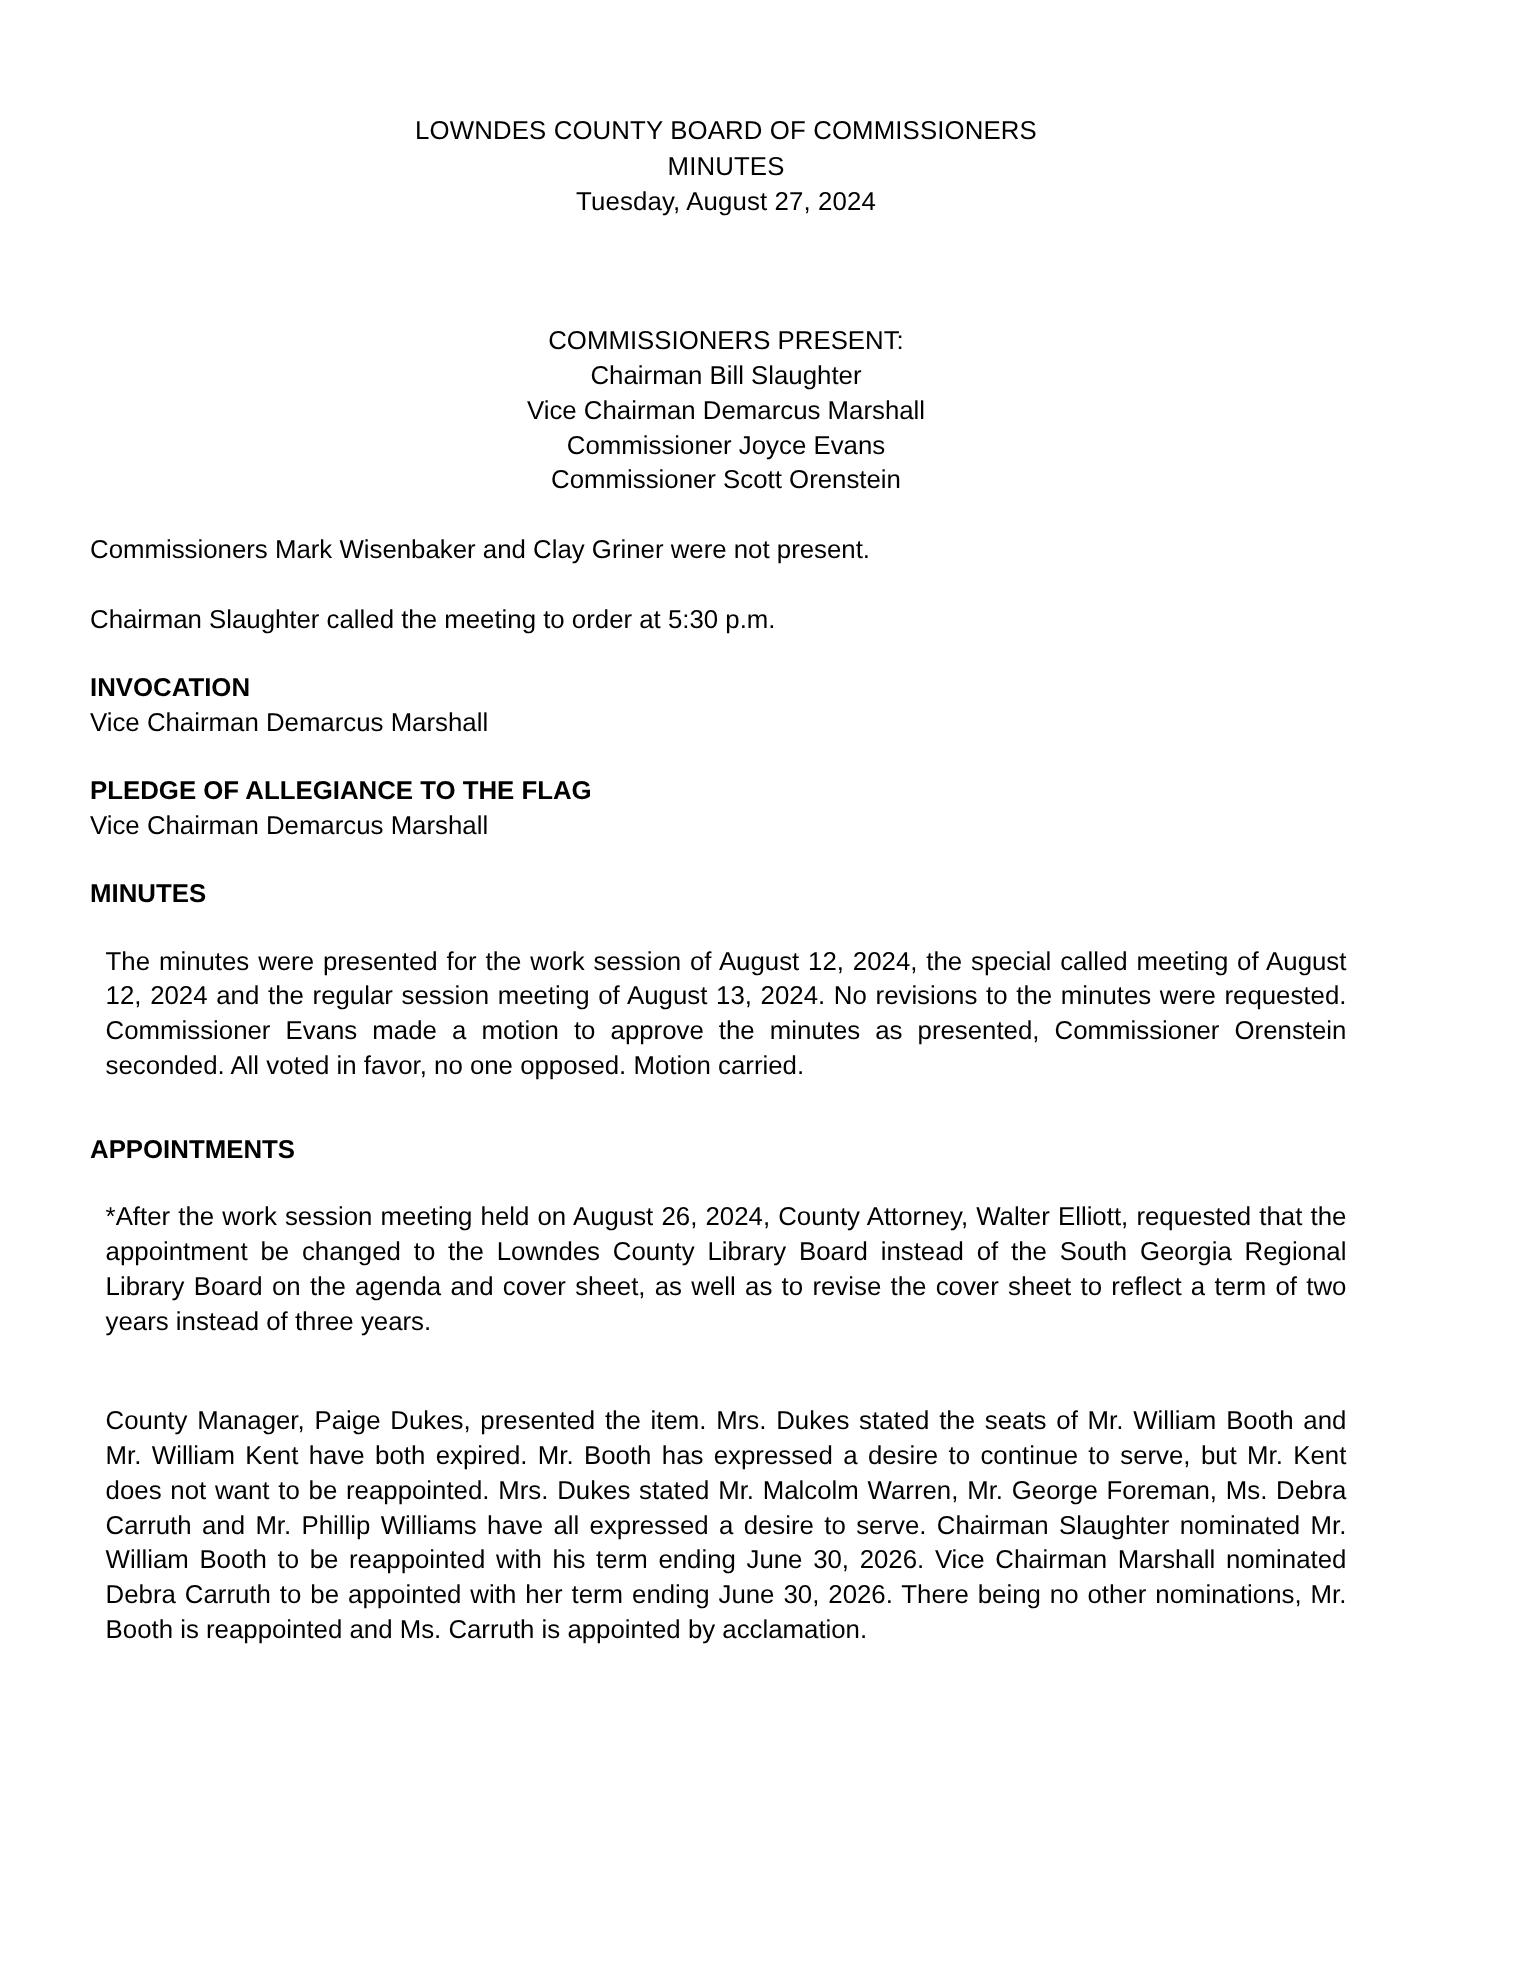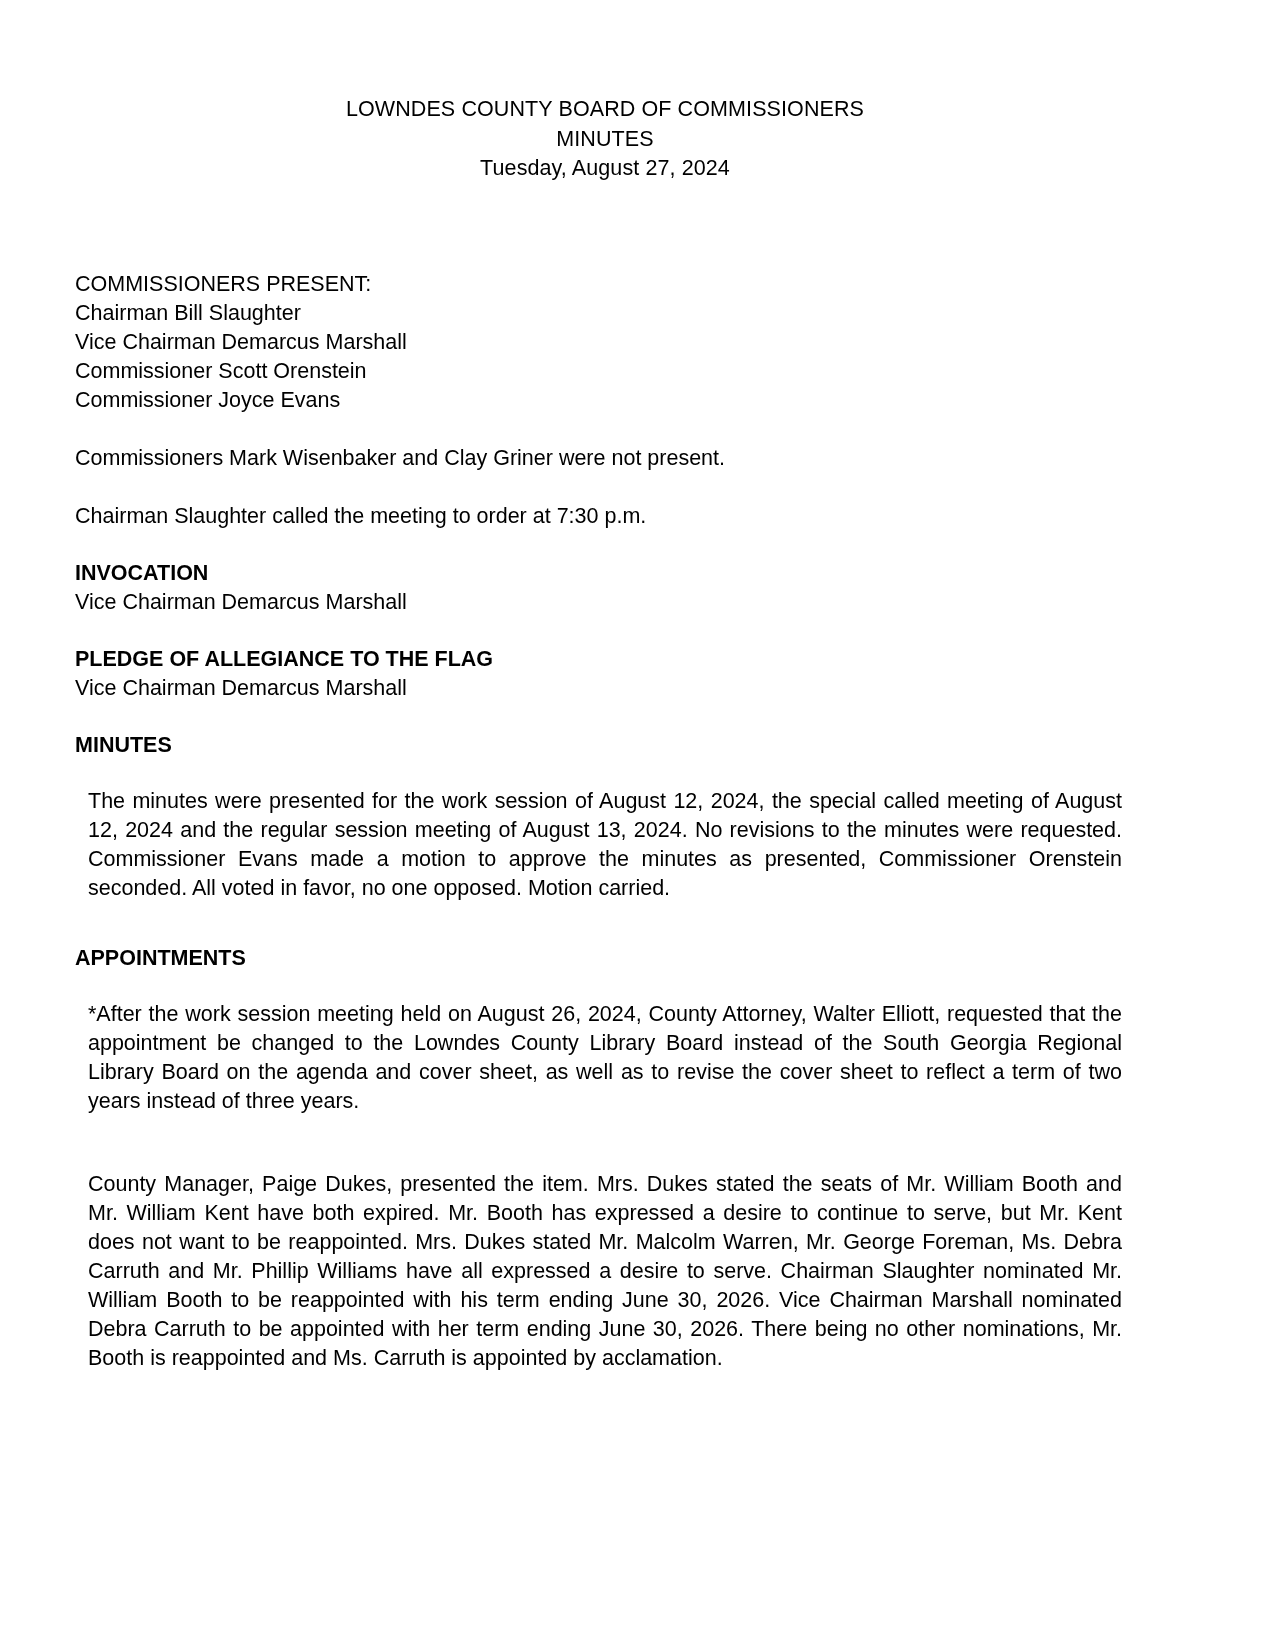--- a/index.html
+++ b/index.html
@@ -32,20 +32,21 @@
   }
   .spacer-lg {
     height: 86px;
   }
   .section {
     font-size: 21.5px;
     line-height: 29px;
   }
   .roster div {
     white-space: nowrap;
+    text-align: center;
   }
   .gap {
     height: 29px;
   }
   .heading {
     font-weight: bold;
     font-size: 21.5px;
     line-height: 29px;
   }
   .para {
@@ -76,31 +77,31 @@
     <div>MINUTES</div>
     <div>Tuesday, August 27, 2024</div>
   </div>
 
   <div class="spacer-lg"></div>
 
   <div class="section roster">
     <div>COMMISSIONERS PRESENT:</div>
     <div>Chairman Bill Slaughter</div>
     <div>Vice Chairman Demarcus Marshall</div>
+    <div>Commissioner Joyce Evans</div>
     <div>Commissioner Scott Orenstein</div>
-    <div>Commissioner Joyce Evans</div>
   </div>
 
   <div class="gap"></div>
 
   <div class="body-line">Commissioners Mark Wisenbaker and Clay Griner were not present.</div>
 
   <div class="gap"></div>
 
-  <div class="body-line">Chairman Slaughter called the meeting to order at 7:30 p.m.</div>
+  <div class="body-line">Chairman Slaughter called the meeting to order at 5:30 p.m.</div>
 
   <div class="block-gap"></div>
 
   <div class="heading">INVOCATION</div>
   <div class="body-line">Vice Chairman Demarcus Marshall</div>
 
   <div class="block-gap"></div>
 
   <div class="heading">PLEDGE OF ALLEGIANCE TO THE FLAG</div>
   <div class="body-line">Vice Chairman Demarcus Marshall</div>

